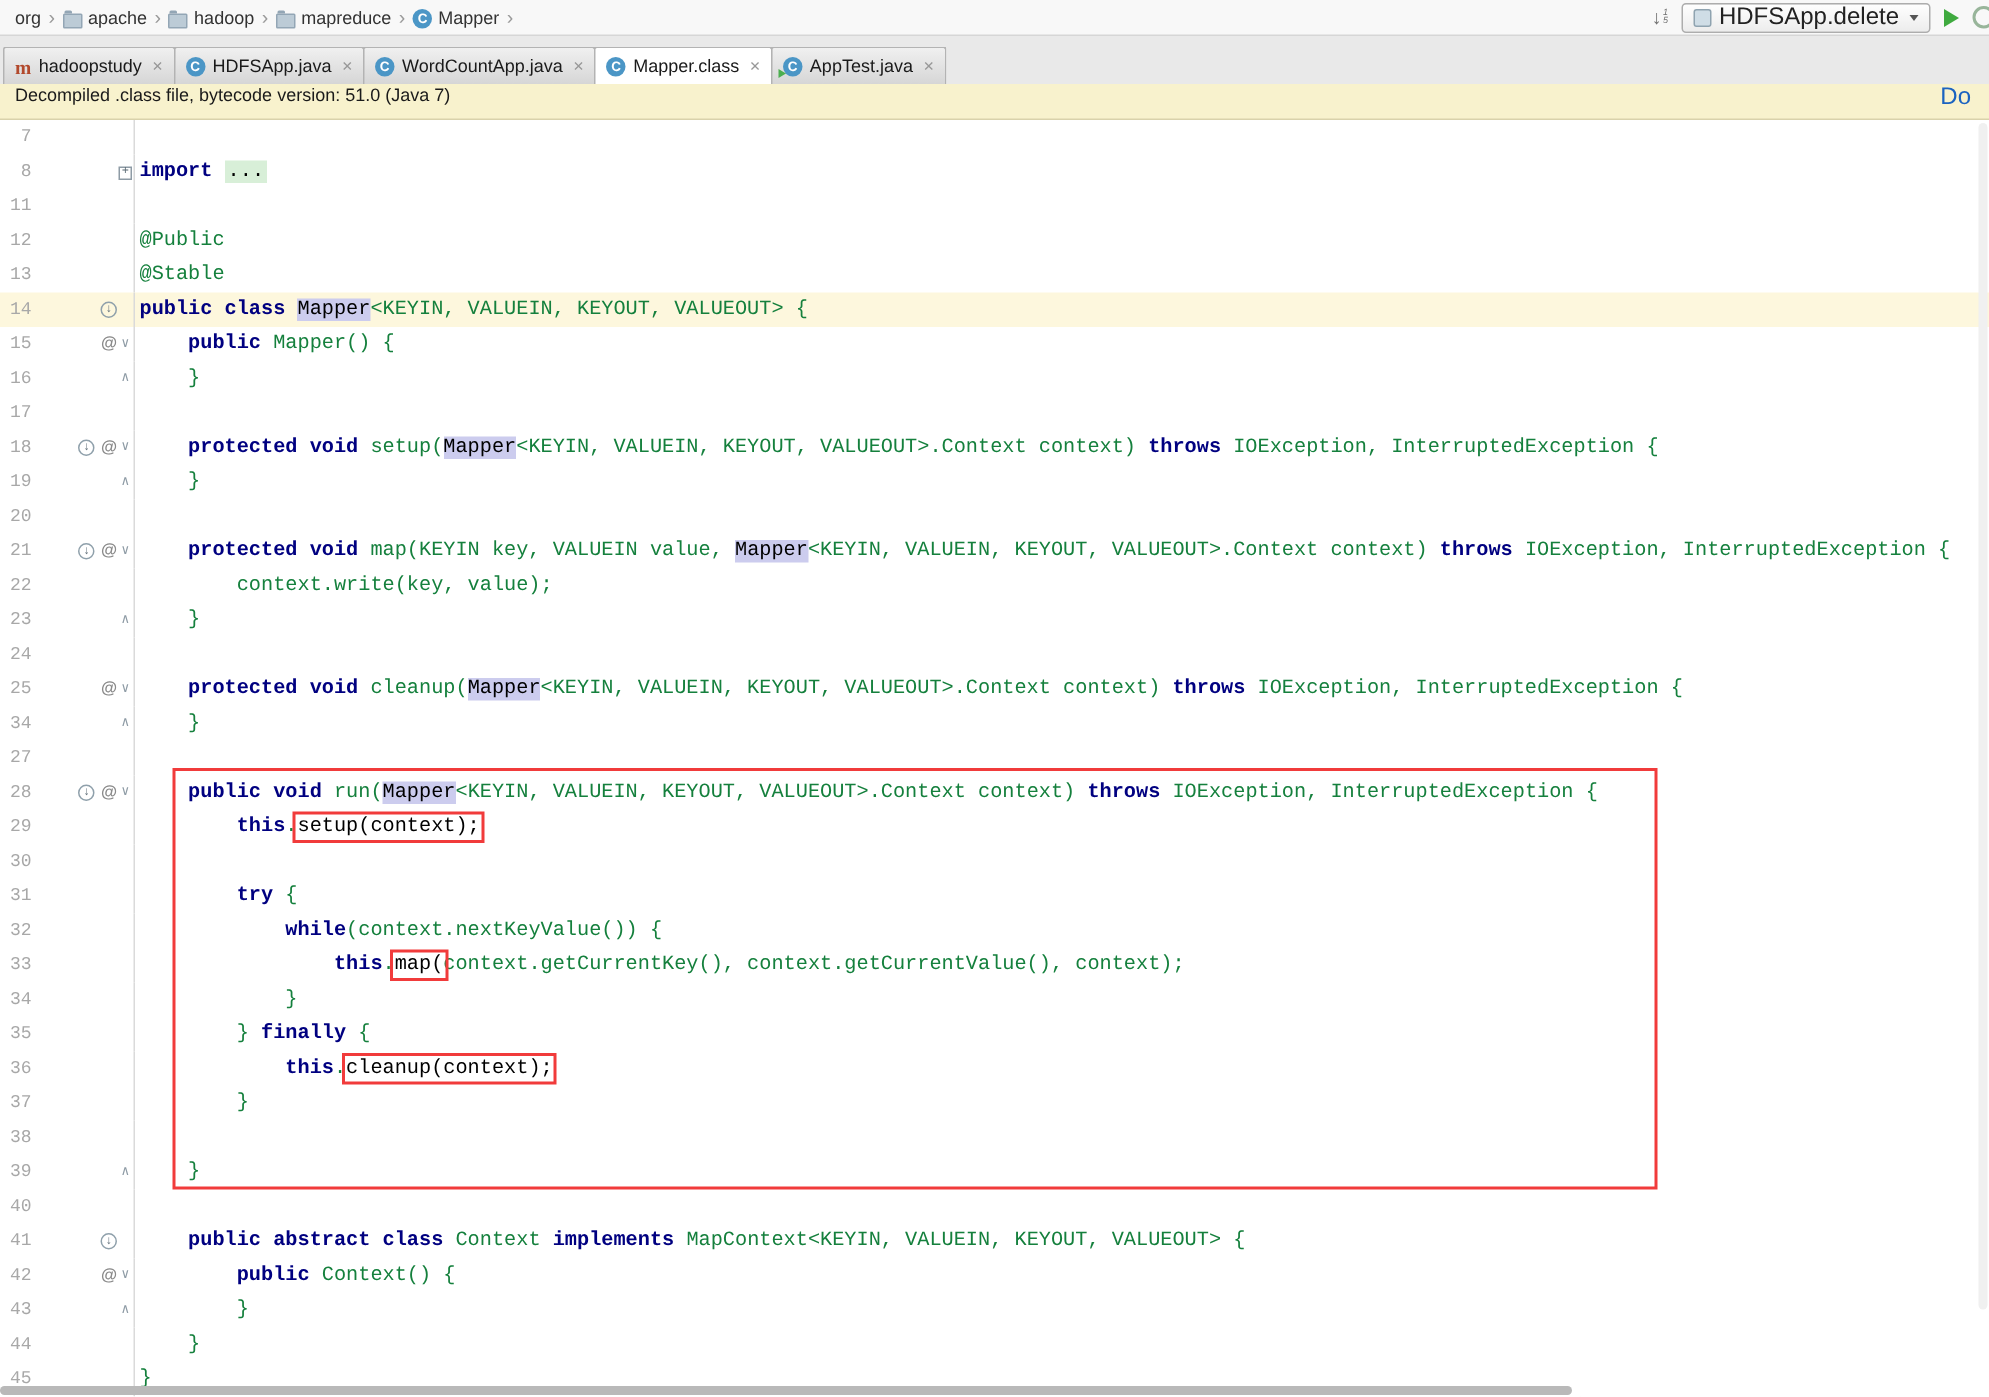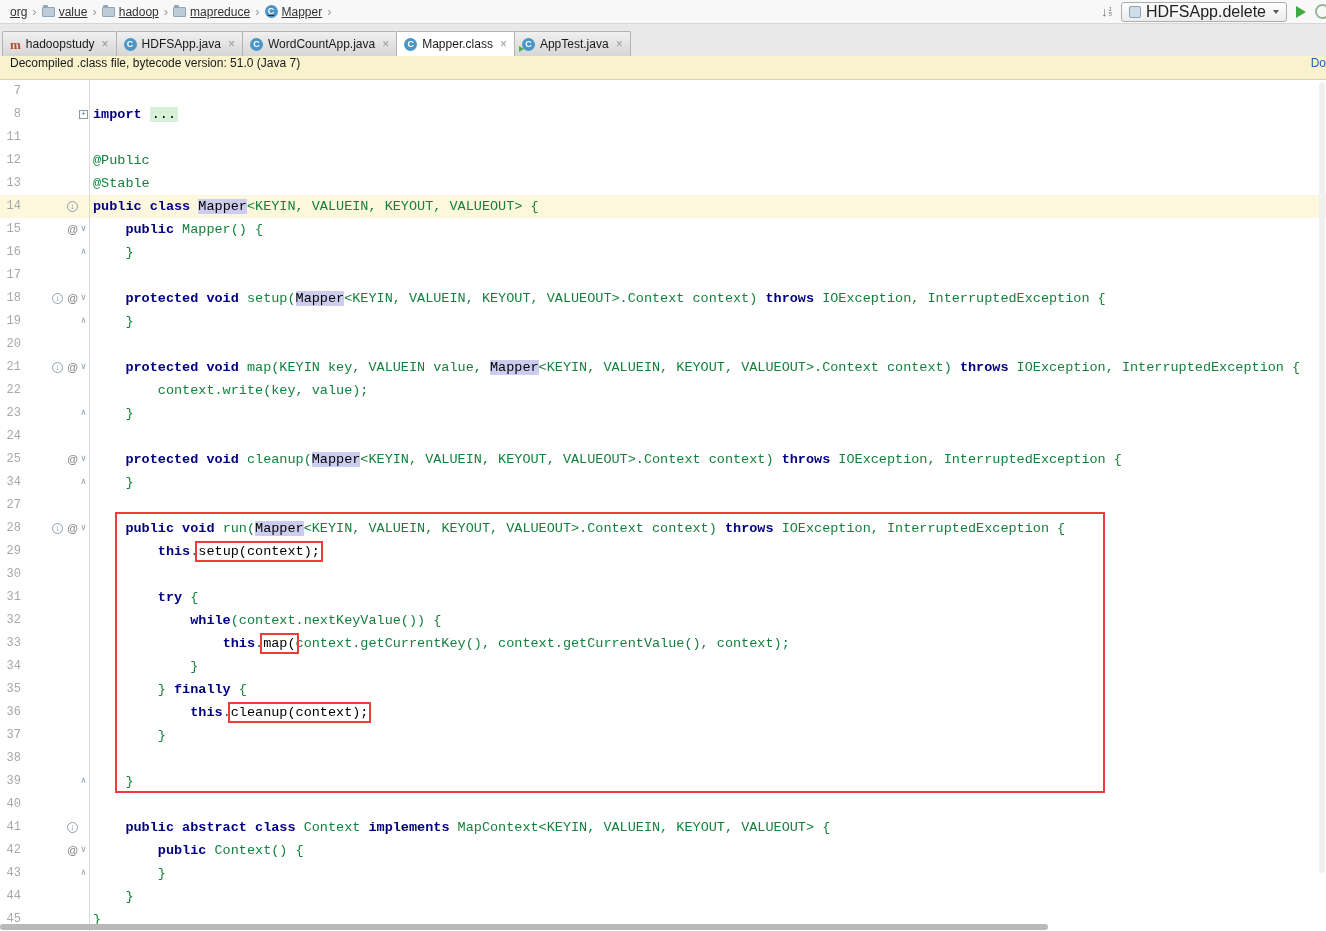--- a/index.html
+++ b/index.html
@@ -3,21 +3,21 @@
 <meta charset="utf-8">
 <style>
   * { box-sizing: border-box; margin:0; padding:0; }
   html,body { width:1326px; height:931px; overflow:hidden; background:#fff;
               font-family:"Liberation Sans", sans-serif; }
 
   
   .bc-bar { height:24px; display:flex; align-items:center; background:#f8f8f8;
             border-bottom:1px solid #d6d6d6; padding:0 4px 0 8px; font-size:12px; color:#333; }
   #crumbs { display:flex; align-items:center; }
-  .crumb { display:inline-flex; align-items:center; gap:4px; padding:1px 2px;text-decoration:underline; }
+  .crumb { display:inline-flex; align-items:flex-end; gap:4px; padding:1px 2px; }
   .sep { color:#9a9a9a; margin:0 3px; font-size:13px; }
   .ic-folder { width:13px; height:10px; background:#bccbd6; border:1px solid #93a6b5;
                border-radius:1px; position:relative; display:inline-block; }
   .ic-folder::before { content:""; position:absolute; top:-3px; left:0; width:5px; height:2px;
                        background:#93a6b5; border-radius:1px 1px 0 0; }
   .ic-class { width:13px; height:13px; border-radius:50%; background:#4b96c6; color:#fff;
               font-size:9px; font-weight:bold; display:inline-flex; align-items:center;
               justify-content:center; line-height:1; flex:none; }
   .ic-test { position:relative; }
   .ic-test::after { content:""; position:absolute; left:-3px; bottom:-1px; width:0; height:0;
@@ -44,21 +44,21 @@
   .tab-bar { height:32px; background:#e9e9e9; display:flex; align-items:flex-end; padding-left:2px; }
   .tab { display:inline-flex; align-items:center; gap:5px; height:25px; padding:0 7px;
          background:linear-gradient(#f0f0f0,#d6d6d6); border:1px solid #b3b3b3; border-bottom:none;
          border-radius:2px 2px 0 0; margin-right:-1px; font-size:12px; color:#1a1a1a; }
   .tab.active { background:#fff; position:relative; z-index:2; }
   .tab-close { color:#989898; font-size:12px; margin-left:2px; }
 
   
   .banner { height:24px; background:#f8f2cd; border-bottom:1px solid #d9d2ab; display:flex;
             align-items:flex-start; padding-left:10px; font-size:12px; color:#1a1a1a; position:relative; }
-  .banner-link { position:absolute; right:0; color:#1b63c0; font-size:12px; text-decoration:none; }
+  .banner-link { position:absolute; right:12px; color:#1b63c0; font-size:16px; text-decoration:none; }
 
   
   .editor { position:relative; height:851px; background:#fff;
             font-family:"Liberation Mono","DejaVu Sans Mono",monospace; font-size:13.5px; }
   .margin-line { position:absolute; left:1053px; top:0; height:100%; width:1px;
                  background:#e3e3e3; z-index:-1; }
   .row { display:flex; height:23px; line-height:23px; white-space:pre; }
   .row.cur { background:#fdf7dd; position:relative; }
   .ln  { flex:none; width:26px; text-align:right; padding-right:5px; color:#a8a8a8; font-size:12px; }
   .gic { flex:none; width:52px; display:flex; align-items:center; justify-content:flex-end; gap:4px; }
@@ -88,21 +88,21 @@
 <body>
 
 <div class="bc-bar">
   <div id="crumbs">
       <span class="crumb">
         <span>org</span>
       </span>
       <span class="sep">›</span>
       <span class="crumb">
         <span class="ic-folder"></span>
-        <span>value</span>
+        <span>apache</span>
       </span>
       <span class="sep">›</span>
       <span class="crumb">
         <span class="ic-folder"></span>
         <span>hadoop</span>
       </span>
       <span class="sep">›</span>
       <span class="crumb">
         <span class="ic-folder"></span>
         <span>mapreduce</span>

